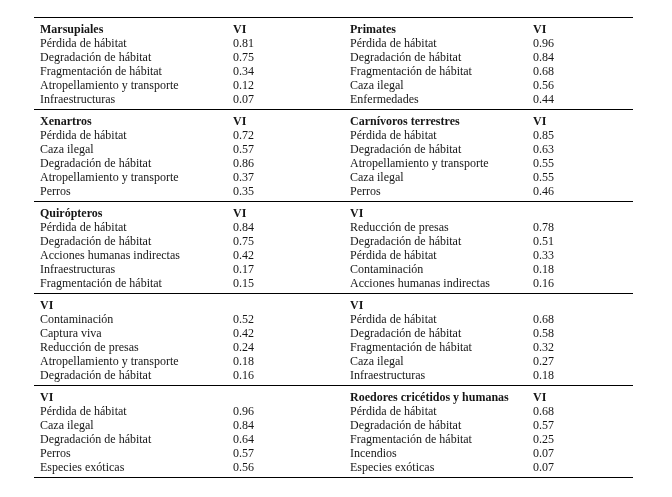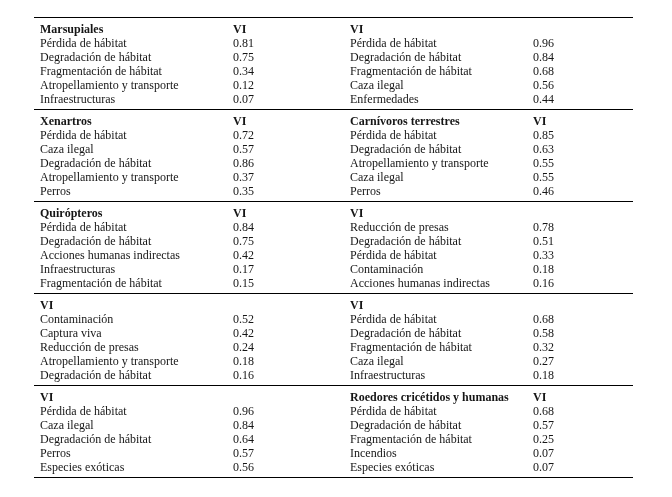--- a/index.html
+++ b/index.html
@@ -75,20 +75,21 @@
           <span class="label">Atropellamiento y transporte</span>
           <span class="value">0.12</span>
         </div>
         <div class="row">
           <span class="label">Infraestructuras</span>
           <span class="value">0.07</span>
         </div>
       </div>
       <div class="block right">
         <div class="row header-row">
+          <span class="label">Primates</span>
           <span class="value">VI</span>
         </div>
         <div class="row">
           <span class="label">Pérdida de hábitat</span>
           <span class="value">0.96</span>
         </div>
         <div class="row">
           <span class="label">Degradación de hábitat</span>
           <span class="value">0.84</span>
         </div>

